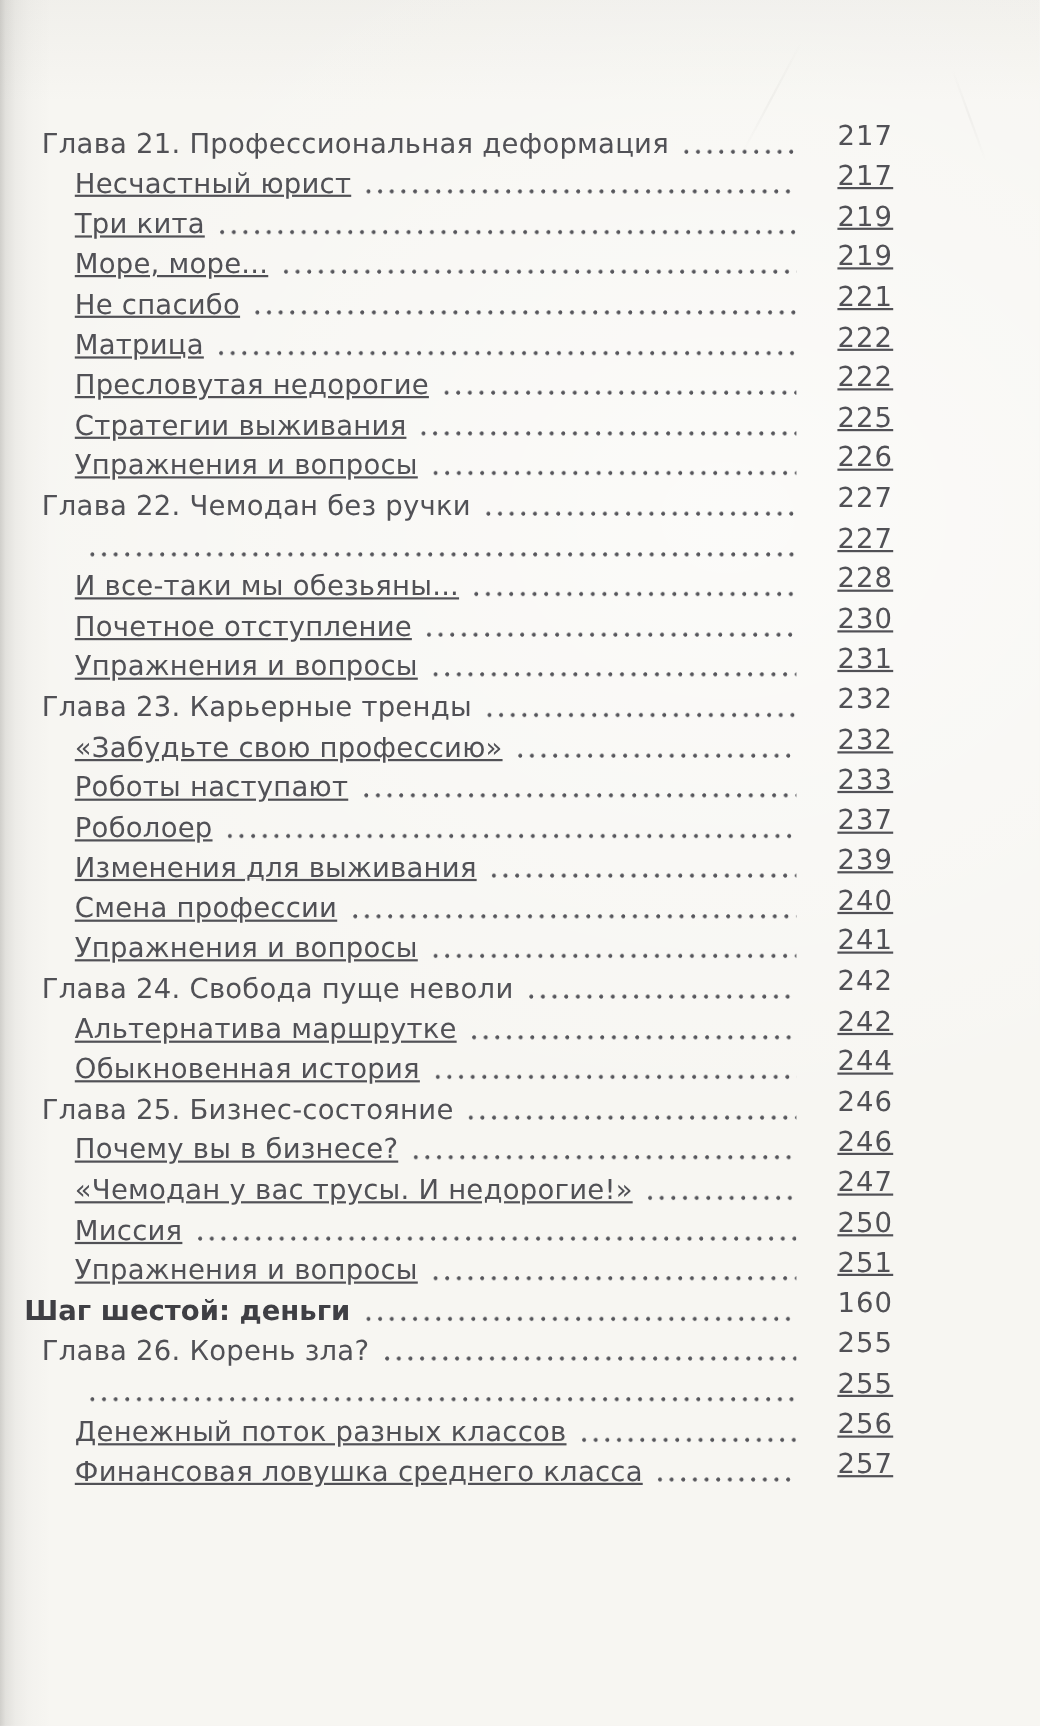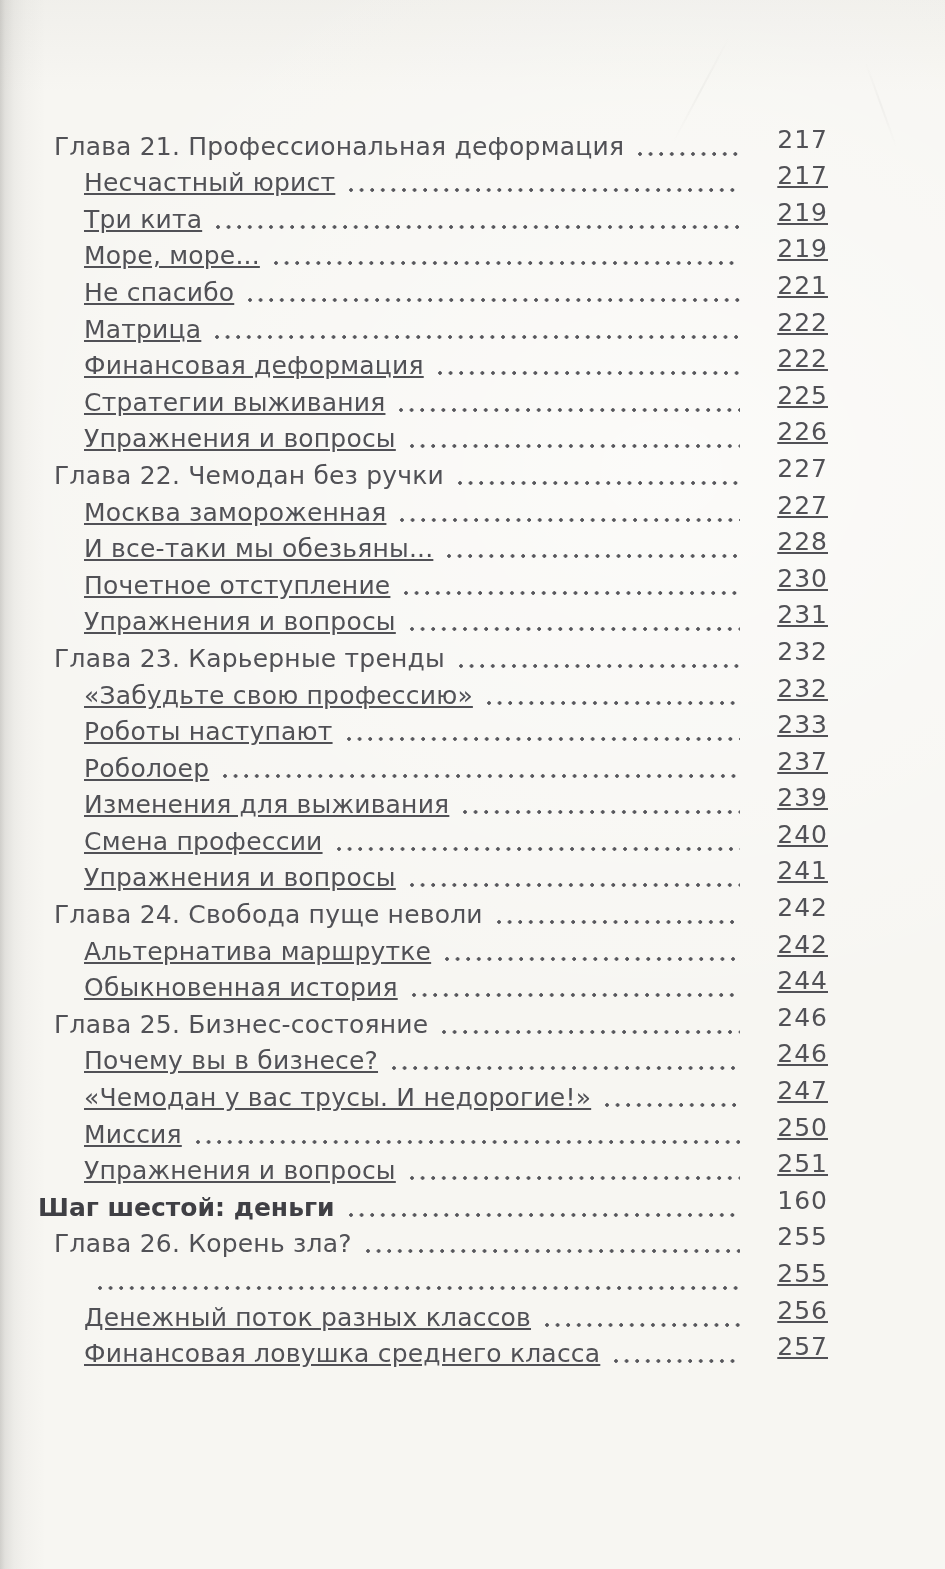--- a/index.html
+++ b/index.html
@@ -40,25 +40,24 @@
     position: absolute;
     background: linear-gradient(to bottom, rgba(0,0,0,0) 0%, rgba(90,88,84,0.05) 50%, rgba(0,0,0,0) 100%);
     pointer-events: none;
   }
   .crease-1 { width: 2px; height: 120px; left: 700px; top: 30px; transform: rotate(28deg); }
   .crease-2 { width: 2px; height: 90px;  left: 880px; top: 60px; transform: rotate(-20deg); }
 
   
   .toc {
     position: absolute;
-    left: 38px;
+    left: 22px;
     top: 110px;
     width: 790px;
     color: var(--ink, #515156);
-    margin-top: 16px;
   }
   .toc-row {
     display: flex;
     align-items: flex-end;
     height: 36.6px;
     font-size: 25px;
   }
   .toc-row .title {
     white-space: nowrap;
     line-height: 1;
@@ -126,41 +125,40 @@
     <span class="title">Не спасибо</span>
     <span class="leader"></span>
     <span class="pagenum">221</span>
   </div>
     <div class="toc-row level-section">
     <span class="title">Матрица</span>
     <span class="leader"></span>
     <span class="pagenum">222</span>
   </div>
     <div class="toc-row level-section">
-    <span class="title">Финансовая деформация</span>
+    <span class="title">Пресловутая недорогие</span>
     <span class="leader"></span>
     <span class="pagenum">222</span>
   </div>
     <div class="toc-row level-section">
     <span class="title">Стратегии выживания</span>
     <span class="leader"></span>
     <span class="pagenum">225</span>
   </div>
     <div class="toc-row level-section">
     <span class="title">Упражнения и вопросы</span>
     <span class="leader"></span>
     <span class="pagenum">226</span>
   </div>
     <div class="toc-row level-chapter">
     <span class="title">Глава 22. Чемодан без ручки</span>
     <span class="leader"></span>
     <span class="pagenum">227</span>
   </div>
     <div class="toc-row level-section">
-    <span class="title">Москва замороженная</span>
     <span class="leader"></span>
     <span class="pagenum">227</span>
   </div>
     <div class="toc-row level-section">
     <span class="title">И все-таки мы обезьяны...</span>
     <span class="leader"></span>
     <span class="pagenum">228</span>
   </div>
     <div class="toc-row level-section">
     <span class="title">Почетное отступление</span>

